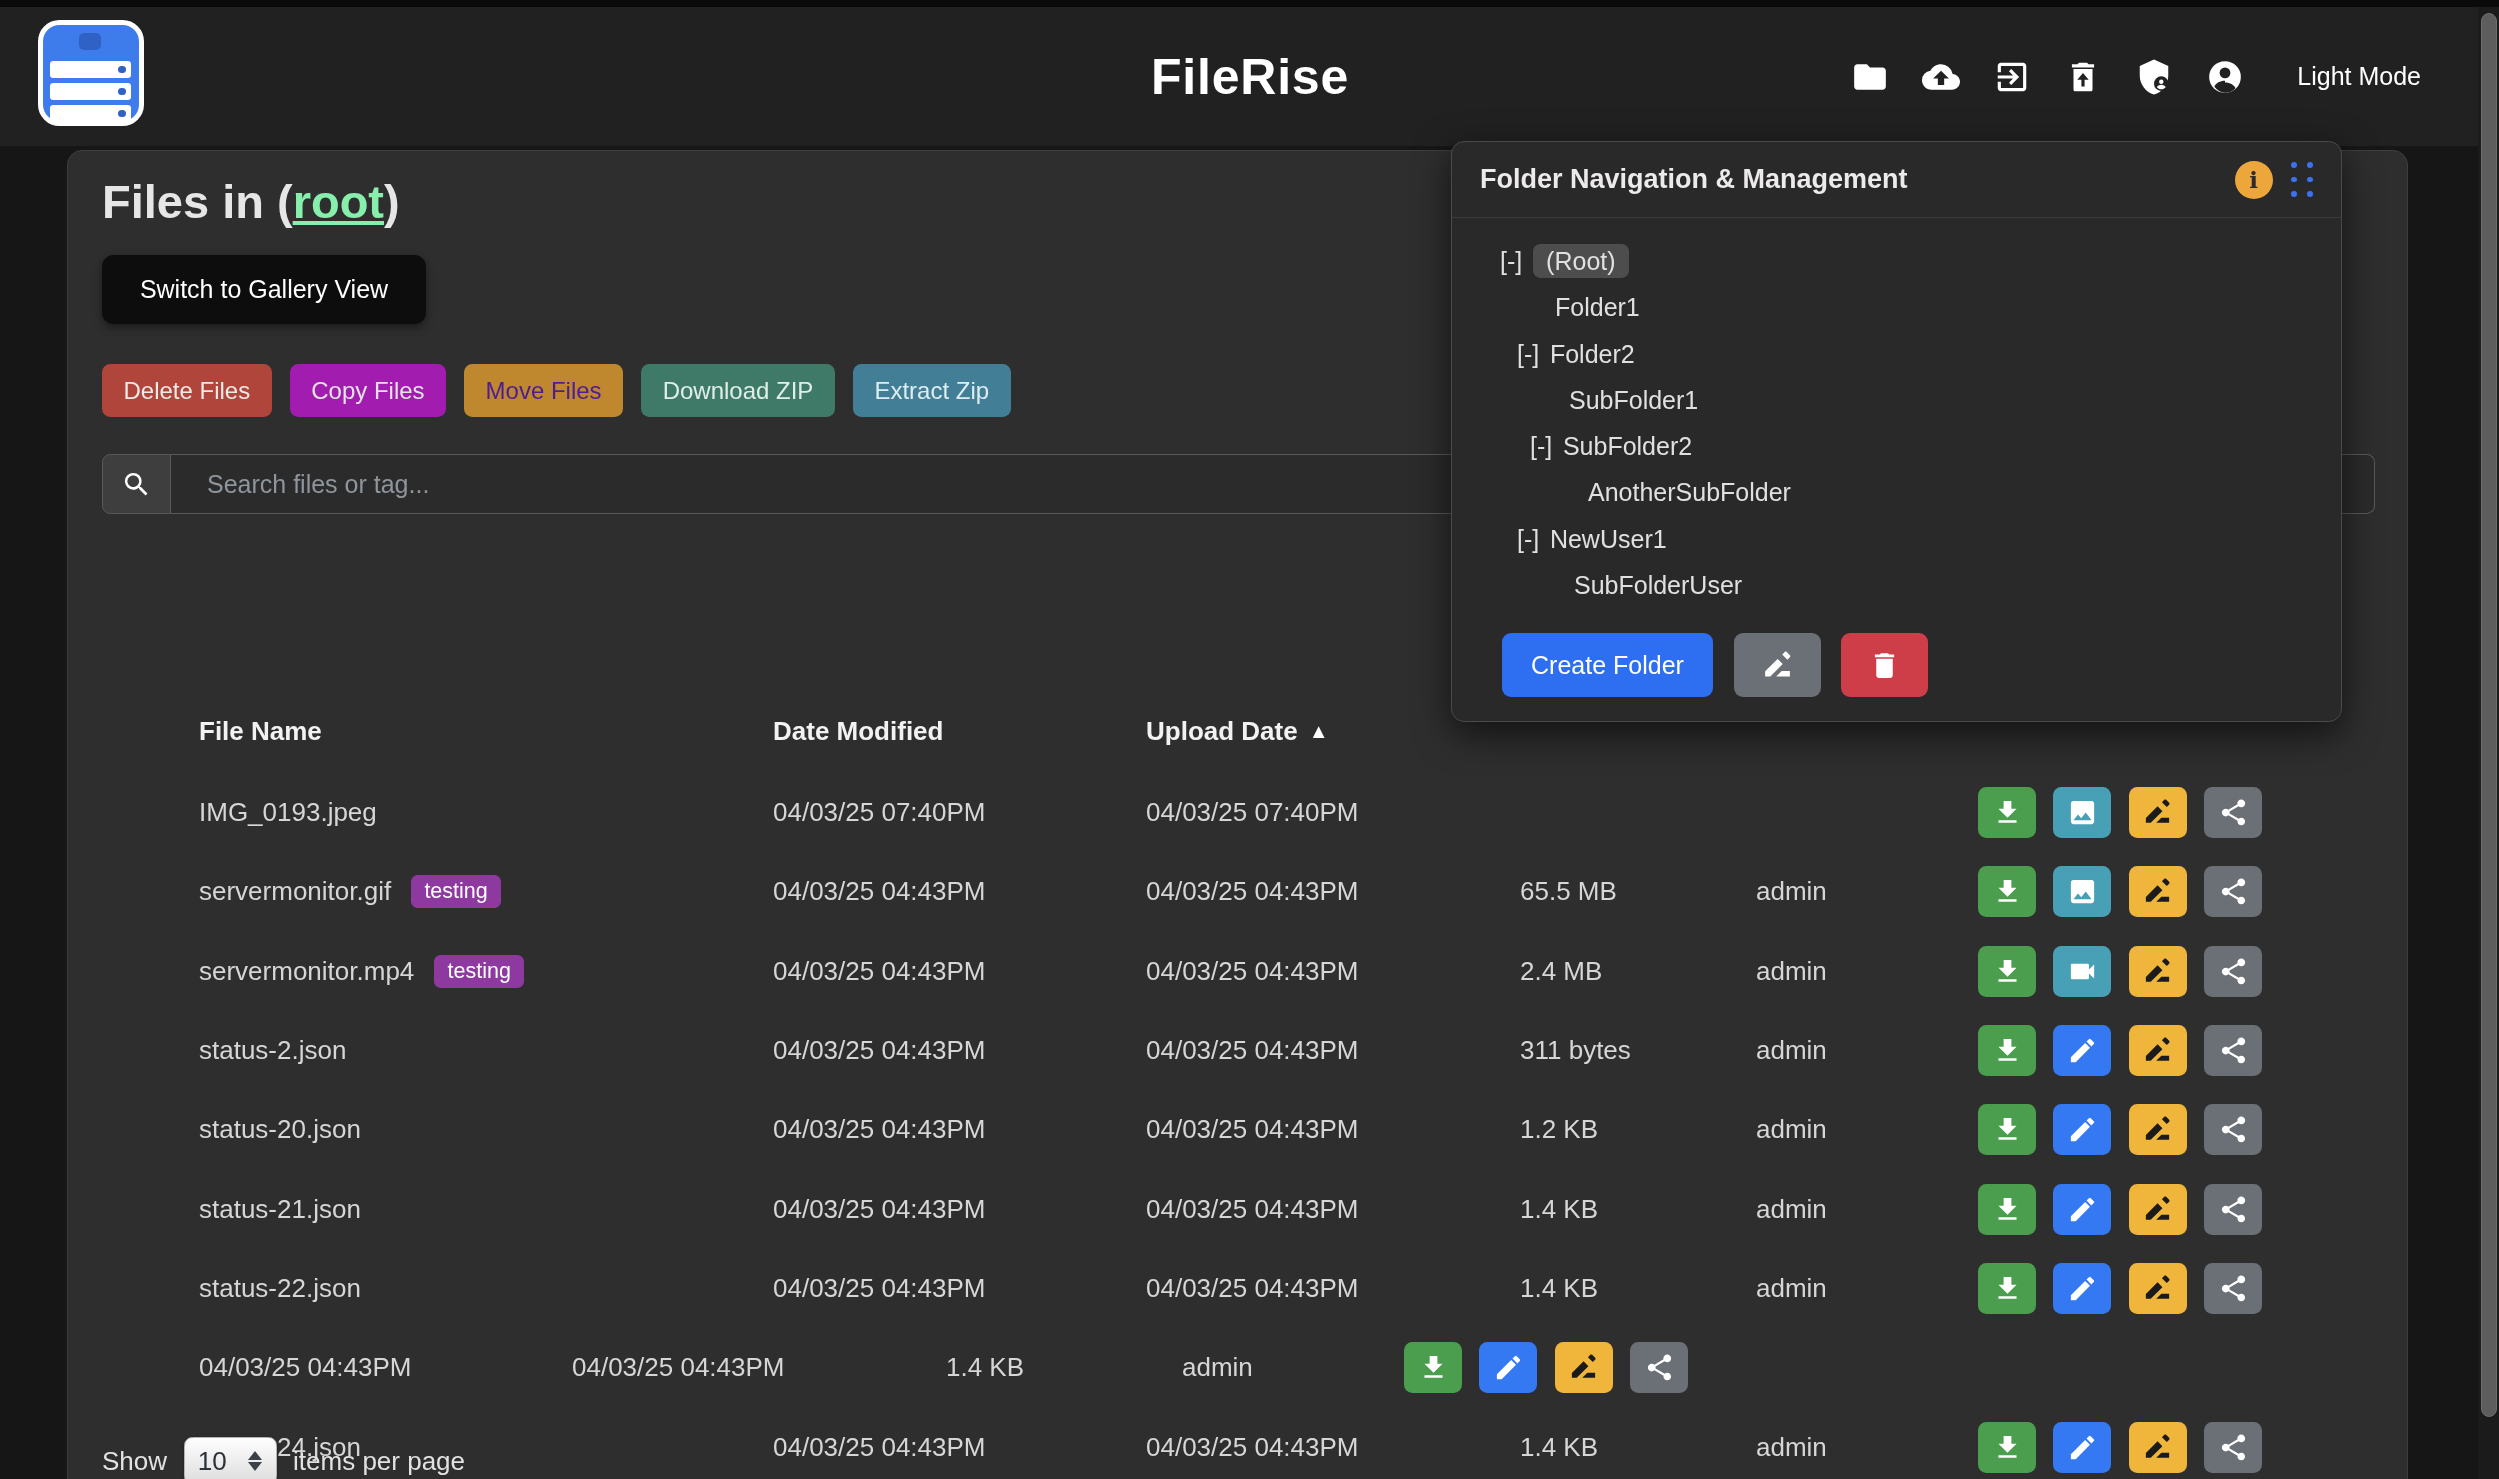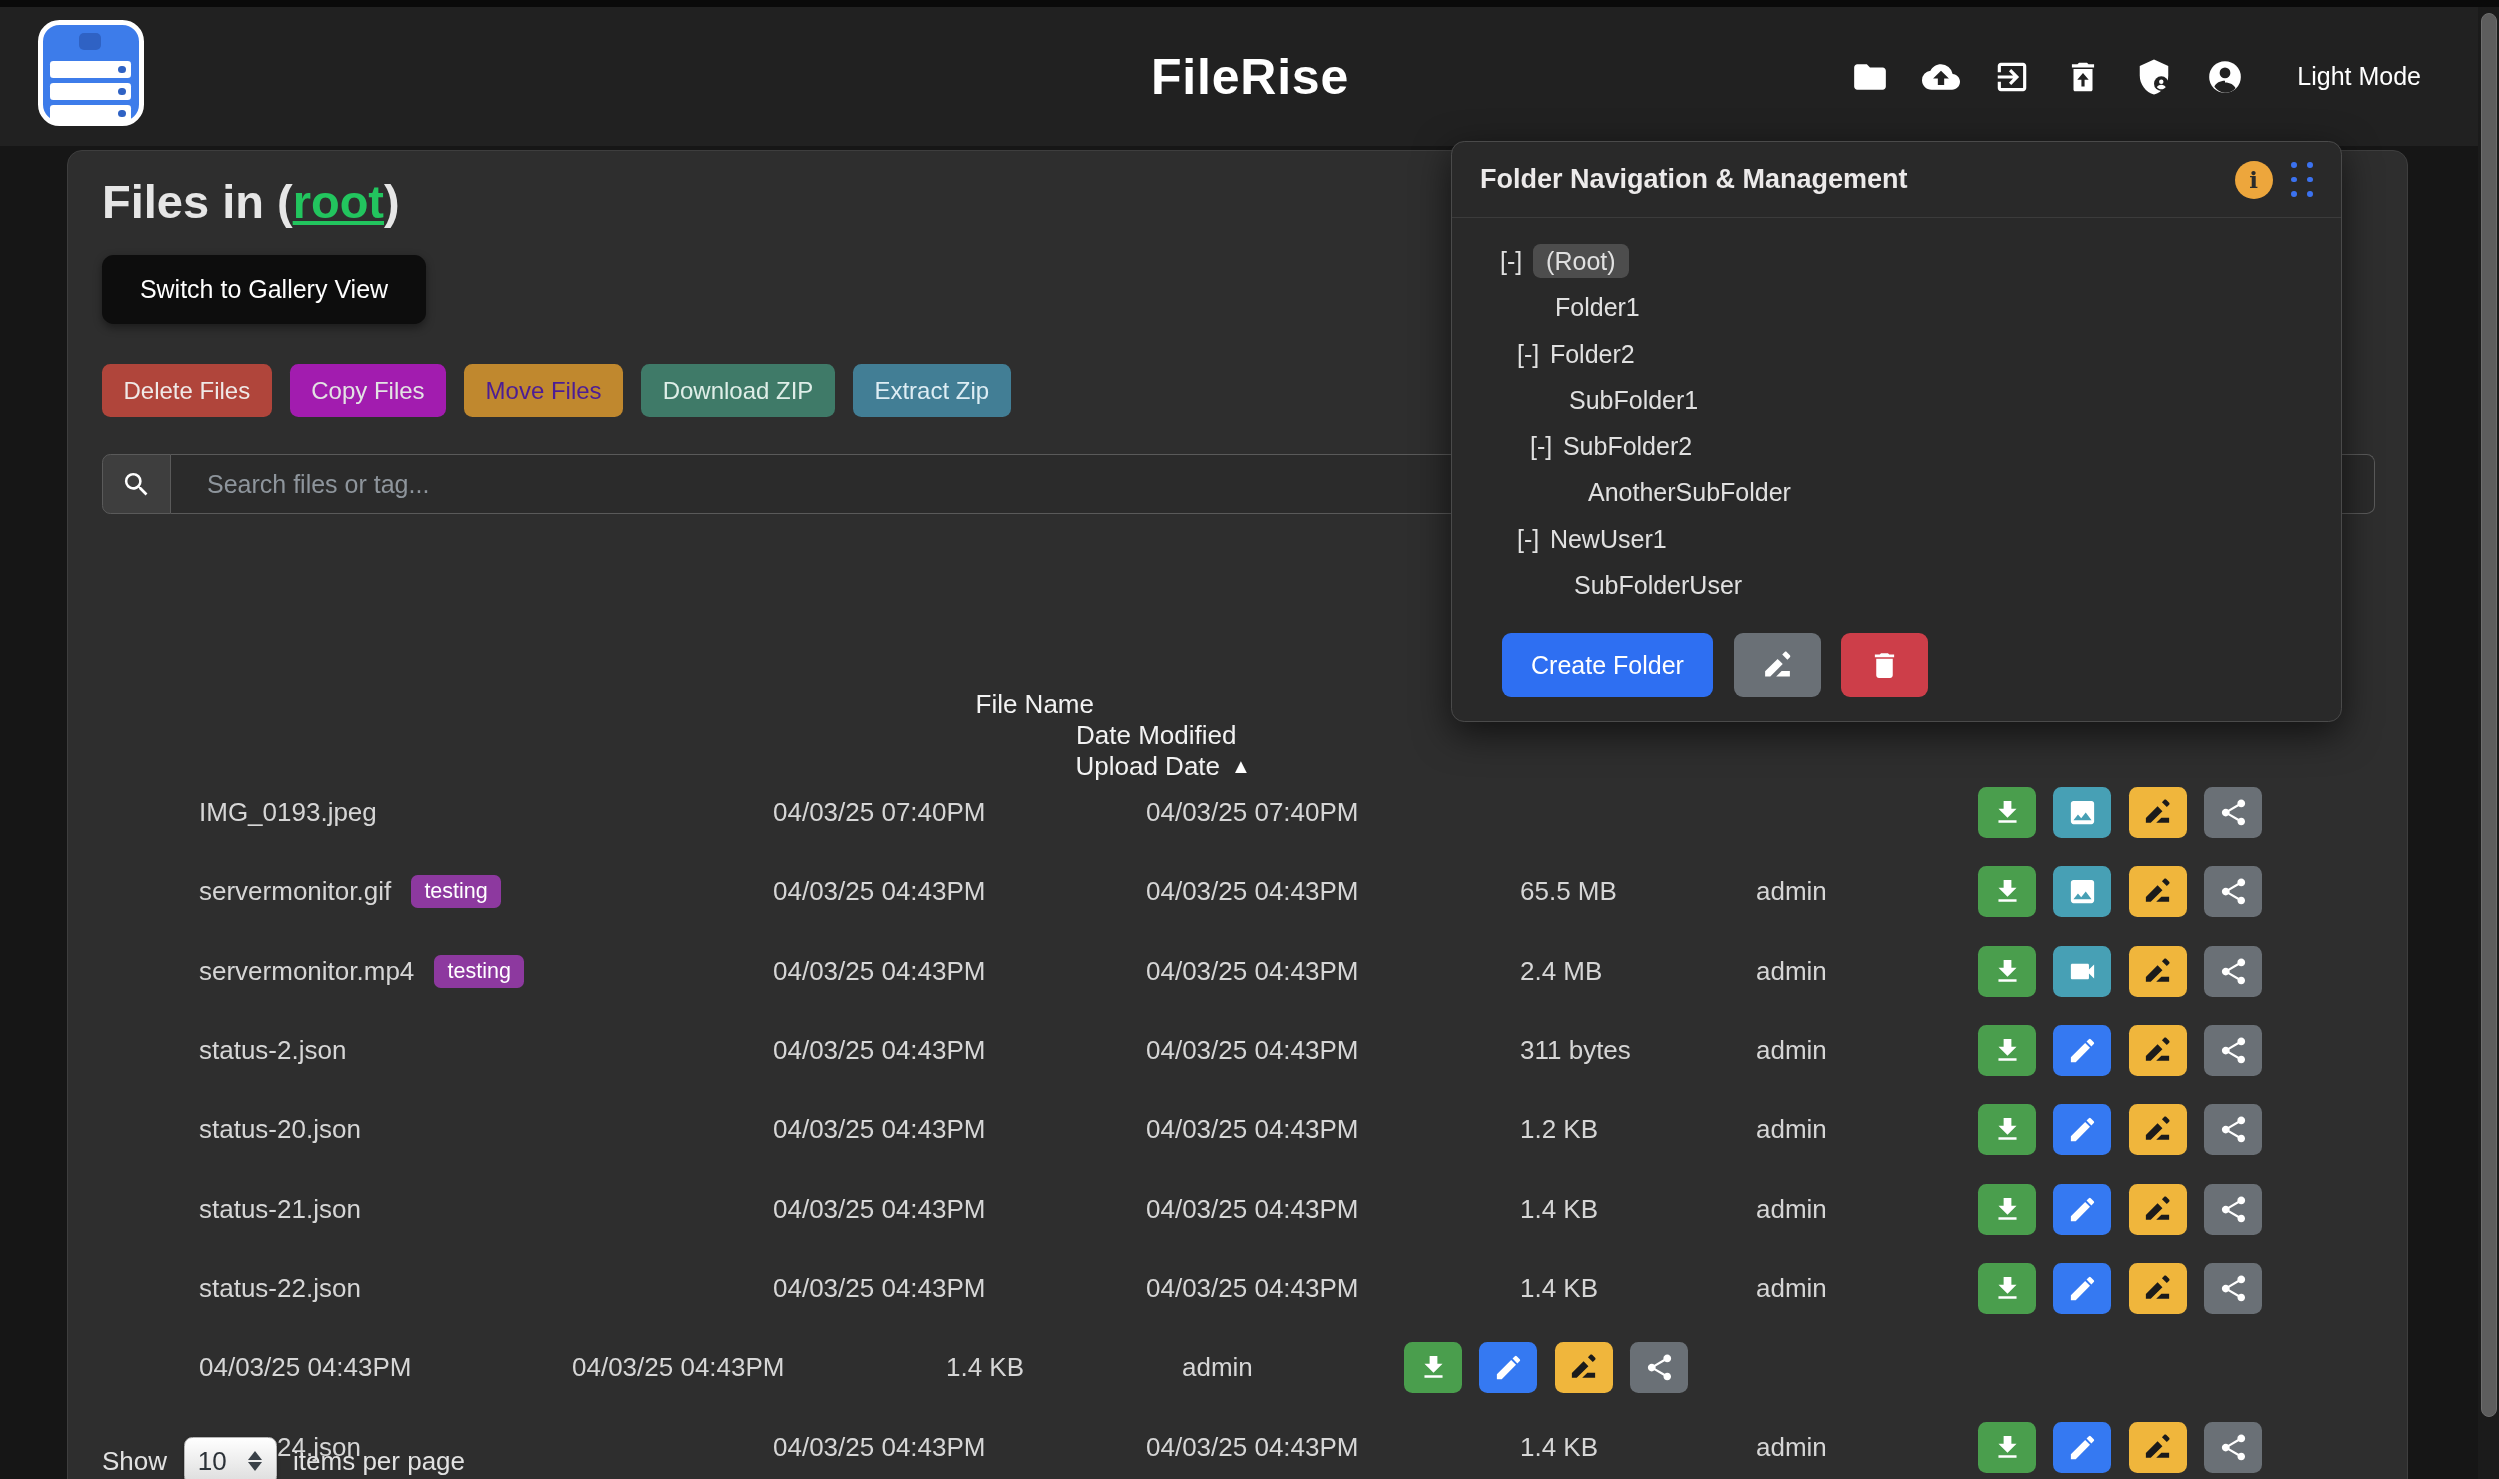--- a/index.html
+++ b/index.html
@@ -30,21 +30,21 @@
   
   #scrollbar { right:0; top:6.6px; width:21.5px; height:1473px; background:#1b1b1b; z-index:40; }
   #scroll-thumb { position:absolute; right:2.5px; top:6.6px; width:15.7px; height:1404px;
     background:#5d5d5d; border:0.8px solid #6e6e6e; border-radius:8.3px; }
 
   
   #card { left:67px; top:150px; width:2341px; height:1372px; background:#2e2e2e;
     border:1.7px solid #3e3e3e; border-radius:15px; z-index:1; }
 
   #page-heading { left:34px; top:23px; font-size:47px; font-weight:bold; color:#e6e6e6; }
-  #root-link { color:#22c55e; text-decoration:underline; cursor:pointer; }
+  #root-link { color:#86efac; text-decoration:underline; cursor:pointer; }
 
   #gallery-btn { left:34px; top:104px; width:324px; height:69px; background:#0d0d0d;
     color:#ffffff; font-size:25px; border:none; border-radius:11.6px; cursor:pointer;
     box-shadow:0 3.3px 8.3px rgba(0,0,0,.4); }
 
   #action-row { left:34px; top:213px; display:flex; gap:18px; }
   .act-btn { height:53px; padding:0 21.5px; border:none; border-radius:8.3px; font-size:24px;
     color:#efe9e7; cursor:pointer; display:flex; align-items:center; }
   .act-delete  { background:#b0453b; }
   .act-copy    { background:#a21caf; color:#e3e3e3; }
@@ -64,21 +64,21 @@
   
   .trow { position:absolute; left:0; width:2338px; display:flex; align-items:center;
     padding-left:51px; }
   .c-check { width:80px; }
   .c-name  { width:574px; display:flex; align-items:center; }
   .c-mod   { width:373px; }
   .c-up    { width:374px; display:flex; align-items:center; gap:11px; }
   .c-size  { width:216px; }
   .c-user  { width:222px;margin-left:20px; }
   .c-act   { display:flex; gap:17.4px; }
-  #thead { top:538px; height:51px; font-weight:normal; color:#f2f2f2; font-size:26px;flex-direction:column; }
+  #thead { top:555px; height:51px; font-weight:bold; color:#f2f2f2; font-size:26px; }
   .checkbox { width:28px; height:28px; background:#ffffff; border-radius:5.8px; cursor:pointer; }
   .sort-arrow { font-size:20px; color:#ffffff; }
   #rows { position:absolute; left:0; top:622px; width:2341px; }
   .trow.data { height:79px; color:#d6d6d6; font-size:26px; position:absolute; }
   .file-tag { background:#8d399f; color:#ffffff; font-size:21.5px; padding:4.1px 13.2px;
     border-radius:6.6px; margin-left:20px; }
   .rbtn { width:58px; height:51px; border:none; border-radius:8.3px; cursor:pointer;
     display:flex; align-items:center; justify-content:center; }
   .rbtn svg { width:31px; height:31px; fill:#ffffff; }
   .rb-green { background:#4a9e4d; }

